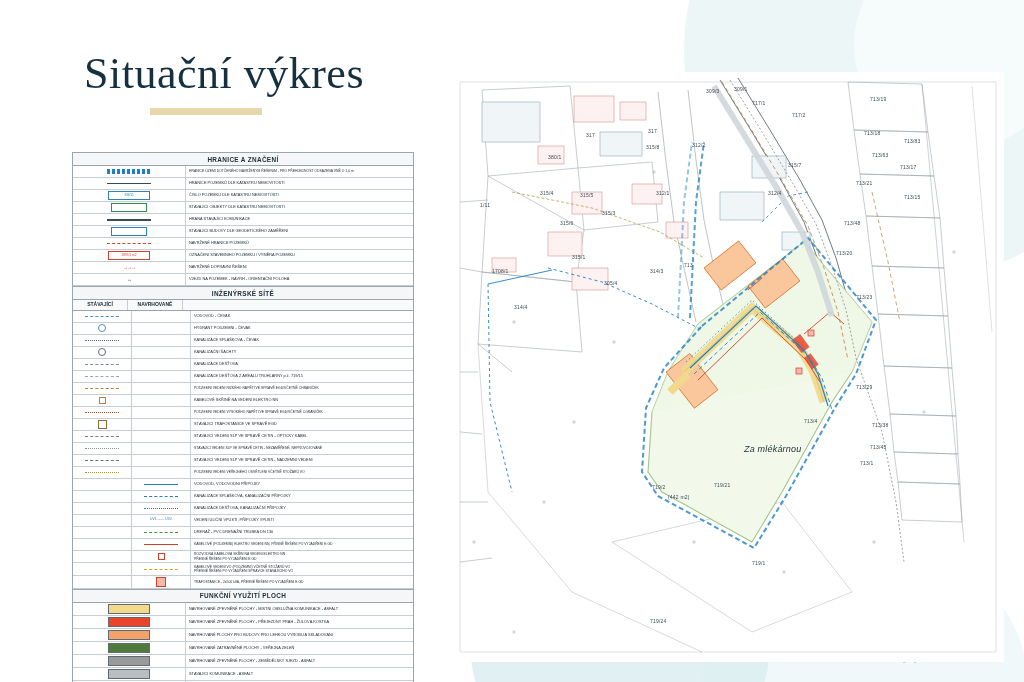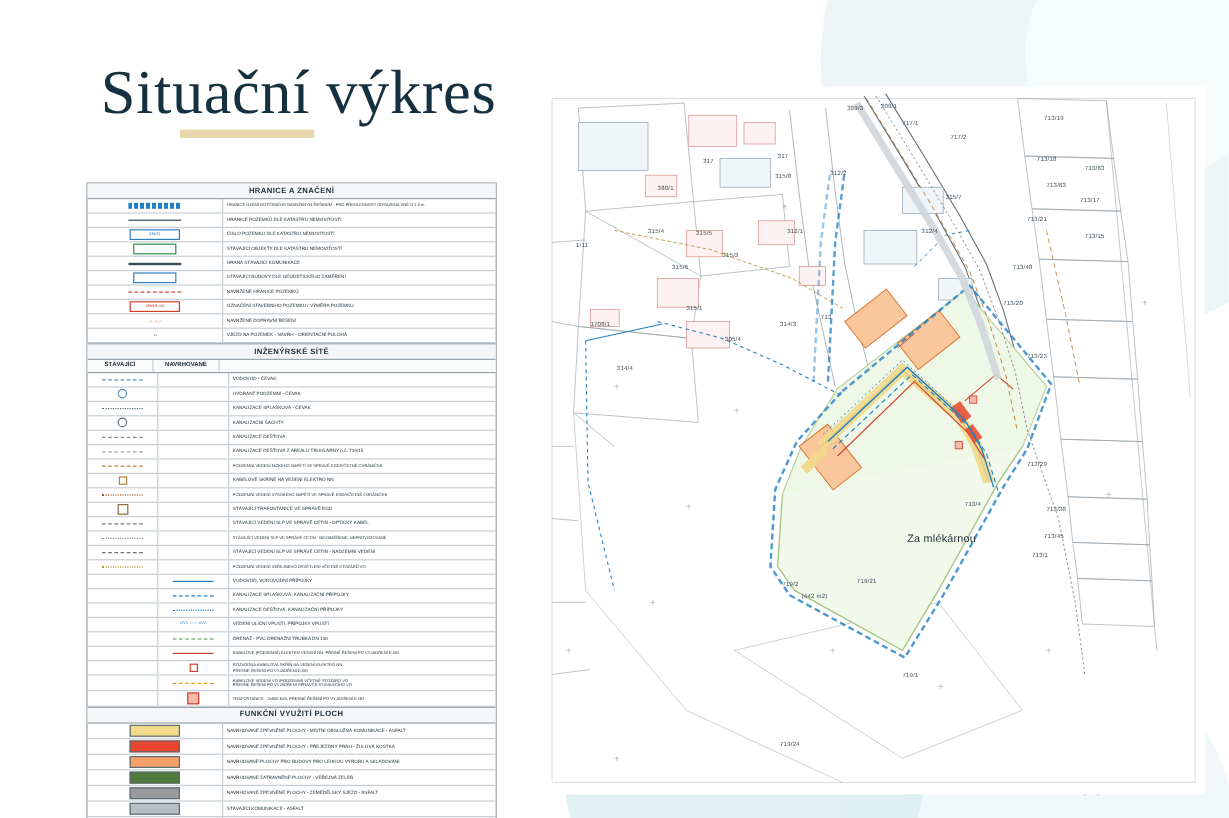--- a/index.html
+++ b/index.html
@@ -67,21 +67,21 @@
     height: 70px;
     background: #eaf5f6;
   }
 
   
   .title {
     position: absolute;
     left: 84px;
     top: 48px;
     font-family: "Liberation Serif", serif;
-    font-size: 52px;
+    font-size: 44px;
     letter-spacing: .5px;
     color: #15303f;
     white-space: nowrap;
   }
   .title-rule {
     position: absolute;
     left: 150px;
     top: 108px;
     width: 112px;
     height: 7px;
@@ -660,21 +660,21 @@
       <path d="M330 500 h4 M332 498 v4"></path>
       <path d="M420 470 h4 M422 468 v4"></path>
       <path d="M470 340 h4 M472 338 v4"></path>
       <path d="M500 180 h4 M502 178 v4"></path>
       <path d="M200 100 h4 M202 98 v4"></path>
       <path d="M20 470 h4 M22 468 v4"></path>
       <path d="M60 560 h4 M62 558 v4"></path>
     </g>
   </svg>
 
-  <div class="map-label" id="site-label" style="left:304px; top:372px; font-size:9px; color:#1d2b33;">Za mlékárnou</div>
+  <div class="map-label" id="site-label" style="left:292px; top:372px; font-size:9px; color:#1d2b33;font-style:italic;">Za mlékárnou</div>
 
   <div id="parcel-label-layer">
       <div class="map-label" style="left: 134px; top: 60px; font-size: 5px; color: rgb(58, 75, 84);">317</div>
       <div class="map-label" style="left: 196px; top: 56px; font-size: 5px; color: rgb(58, 75, 84);">317</div>
       <div class="map-label" style="left: 96px; top: 82px; font-size: 5px; color: rgb(58, 75, 84);">380/1</div>
       <div class="map-label" style="left: 194px; top: 72px; font-size: 5px; color: rgb(58, 75, 84);">315/8</div>
       <div class="map-label" style="left: 240px; top: 70px; font-size: 5px; color: rgb(58, 75, 84);">312/2</div>
       <div class="map-label" style="left: 254px; top: 16px; font-size: 5px; color: rgb(58, 75, 84);">309/3</div>
       <div class="map-label" style="left: 282px; top: 14px; font-size: 5px; color: rgb(58, 75, 84);">309/1</div>
       <div class="map-label" style="left: 340px; top: 40px; font-size: 5px; color: rgb(58, 75, 84);">717/2</div>

